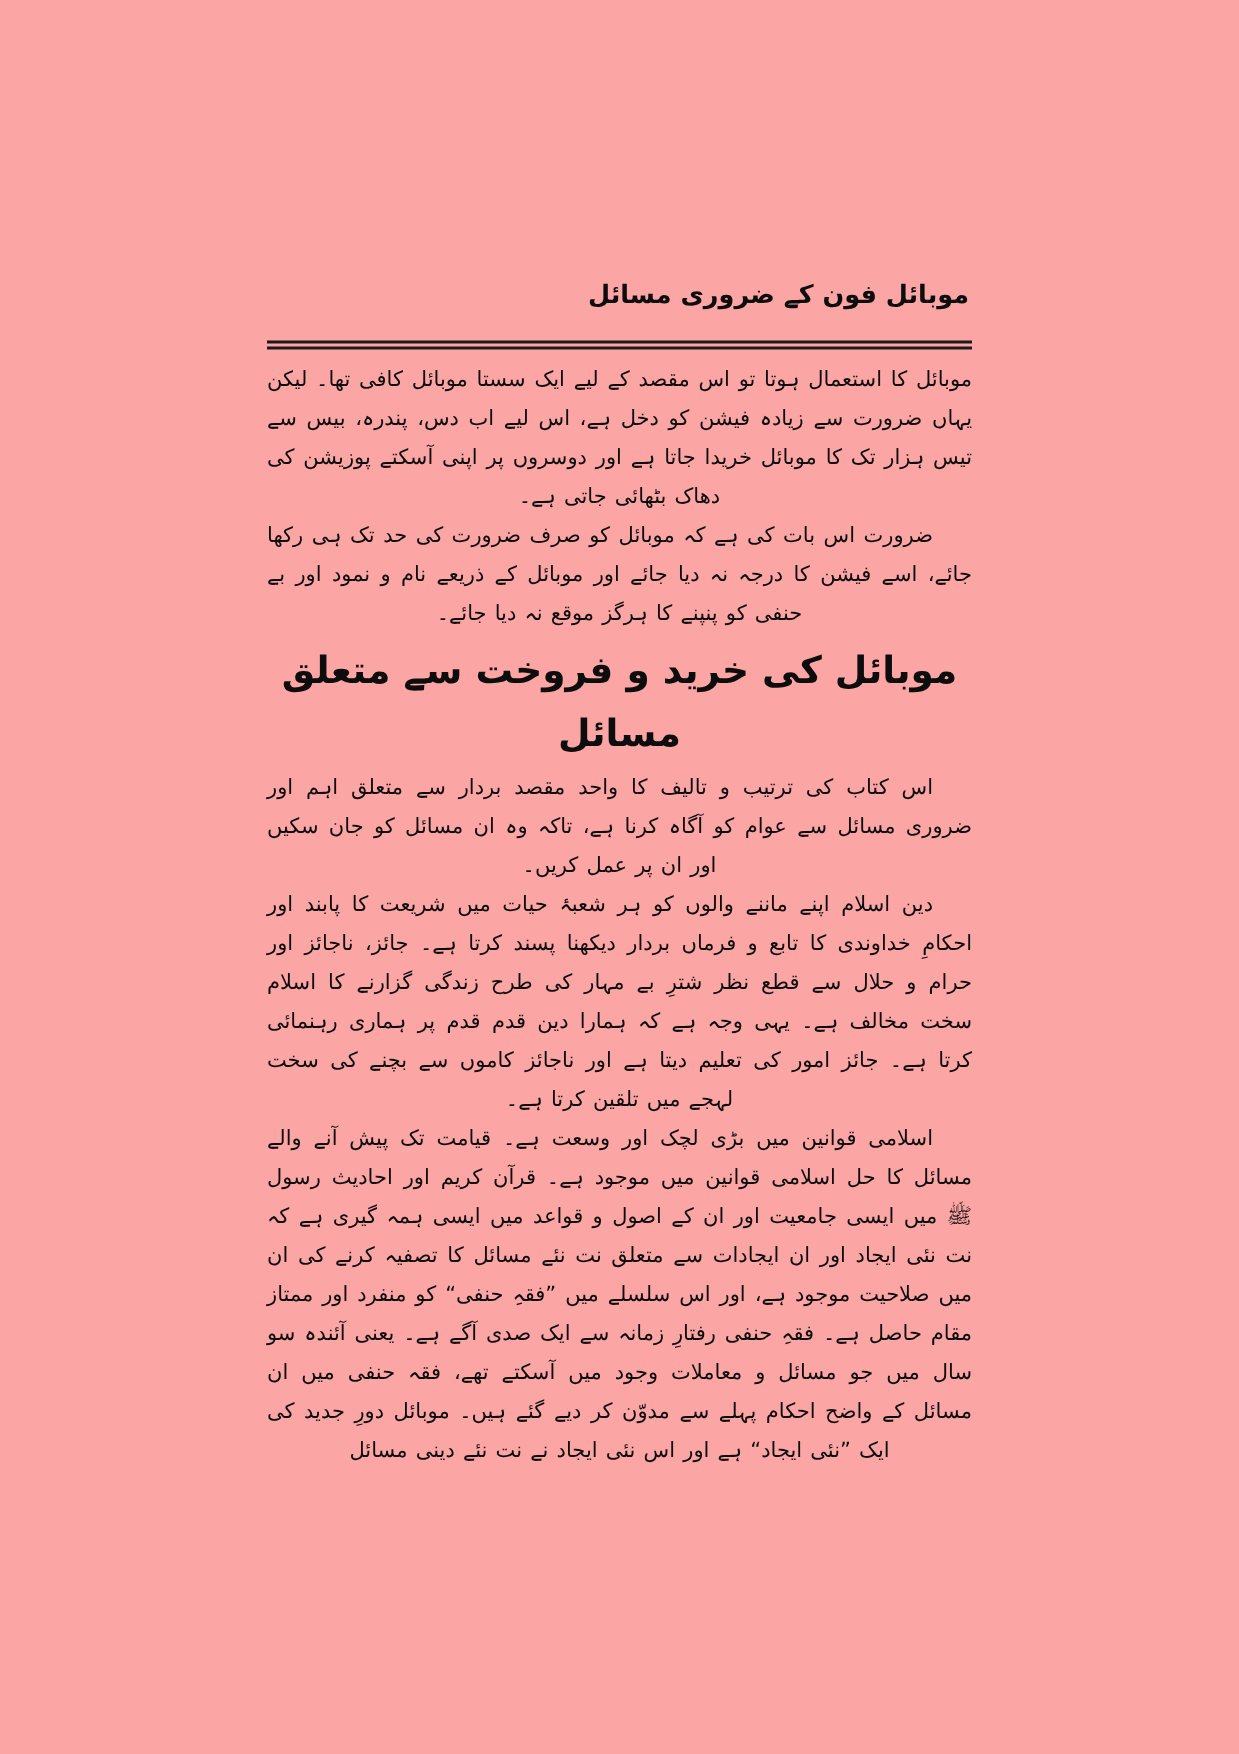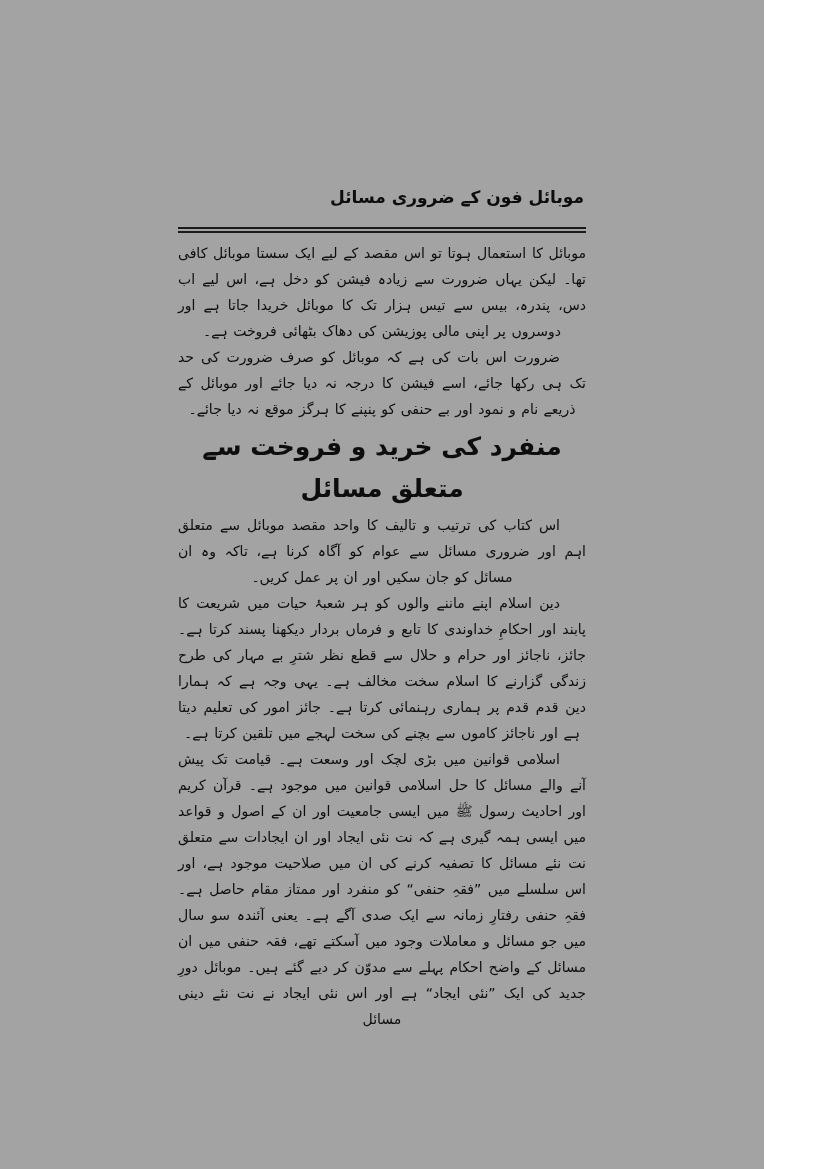--- a/index.html
+++ b/index.html
@@ -2,23 +2,23 @@
 <html><head>
 <meta charset="utf-8">
 <style>
   html, body {
     margin: 0;
     padding: 0;
     background: #ffffff;
   }
   .page {
     position: relative;
-    width: 764px;
+    width: 826px;
     height: 1169px;
-    background: #a3a3a3;
+    background: #fca5a5;
     color: #0d0d0d;
     font-family: "DejaVu Sans", sans-serif;
     direction: rtl;
     overflow: hidden;
   }
   .running-header {
     position: absolute;
     top: 184px;
     right: 178px;
     left: 178px;
@@ -80,24 +80,24 @@
 <body>
 
 <div class="page" lang="ur" dir="rtl">
 
   <header class="running-header">
     <div class="header-title">موبائل فون کے ضروری مسائل</div>
     <div class="double-rule"></div>
   </header>
 
   <main class="page-body">
-    <p class="para continuation">موبائل کا استعمال ہوتا تو اس مقصد کے لیے ایک سستا موبائل کافی تھا۔ لیکن یہاں ضرورت سے زیادہ فیشن کو دخل ہے، اس لیے اب دس، پندرہ، بیس سے تیس ہزار تک کا موبائل خریدا جاتا ہے اور دوسروں پر اپنی مالی پوزیشن کی دھاک بٹھائی فروخت ہے۔</p>
+    <p class="para continuation">موبائل کا استعمال ہوتا تو اس مقصد کے لیے ایک سستا موبائل کافی تھا۔ لیکن یہاں ضرورت سے زیادہ فیشن کو دخل ہے، اس لیے اب دس، پندرہ، بیس سے تیس ہزار تک کا موبائل خریدا جاتا ہے اور دوسروں پر اپنی آسکتے پوزیشن کی دھاک بٹھائی جاتی ہے۔</p>
     <p class="para">ضرورت اس بات کی ہے کہ موبائل کو صرف ضرورت کی حد تک ہی رکھا جائے، اسے فیشن کا درجہ نہ دیا جائے اور موبائل کے ذریعے نام و نمود اور بے حنفی کو پنپنے کا ہرگز موقع نہ دیا جائے۔</p>
 
-    <h2 class="section-heading">منفرد کی خرید و فروخت سے متعلق مسائل</h2>
+    <h2 class="section-heading">موبائل کی خرید و فروخت سے متعلق مسائل</h2>
 
-    <p class="para">اس کتاب کی ترتیب و تالیف کا واحد مقصد موبائل سے متعلق اہم اور ضروری مسائل سے عوام کو آگاہ کرنا ہے، تاکہ وہ ان مسائل کو جان سکیں اور ان پر عمل کریں۔</p>
+    <p class="para">اس کتاب کی ترتیب و تالیف کا واحد مقصد بردار سے متعلق اہم اور ضروری مسائل سے عوام کو آگاہ کرنا ہے، تاکہ وہ ان مسائل کو جان سکیں اور ان پر عمل کریں۔</p>
     <p class="para">دین اسلام اپنے ماننے والوں کو ہر شعبۂ حیات میں شریعت کا پابند اور احکامِ خداوندی کا تابع و فرماں بردار دیکھنا پسند کرتا ہے۔ جائز، ناجائز اور حرام و حلال سے قطع نظر شترِ بے مہار کی طرح زندگی گزارنے کا اسلام سخت مخالف ہے۔ یہی وجہ ہے کہ ہمارا دین قدم قدم پر ہماری رہنمائی کرتا ہے۔ جائز امور کی تعلیم دیتا ہے اور ناجائز کاموں سے بچنے کی سخت لہجے میں تلقین کرتا ہے۔</p>
     <p class="para">اسلامی قوانین میں بڑی لچک اور وسعت ہے۔ قیامت تک پیش آنے والے مسائل کا حل اسلامی قوانین میں موجود ہے۔ قرآن کریم اور احادیث رسول ﷺ میں ایسی جامعیت اور ان کے اصول و قواعد میں ایسی ہمہ گیری ہے کہ نت نئی ایجاد اور ان ایجادات سے متعلق نت نئے مسائل کا تصفیہ کرنے کی ان میں صلاحیت موجود ہے، اور اس سلسلے میں ”فقہِ حنفی“ کو منفرد اور ممتاز مقام حاصل ہے۔ فقہِ حنفی رفتارِ زمانہ سے ایک صدی آگے ہے۔ یعنی آئندہ سو سال میں جو مسائل و معاملات وجود میں آسکتے تھے، فقہ حنفی میں ان مسائل کے واضح احکام پہلے سے مدوّن کر دیے گئے ہیں۔ موبائل دورِ جدید کی ایک ”نئی ایجاد“ ہے اور اس نئی ایجاد نے نت نئے دینی مسائل</p>
   </main>
 
 
 </div>
 
 </body></html>

